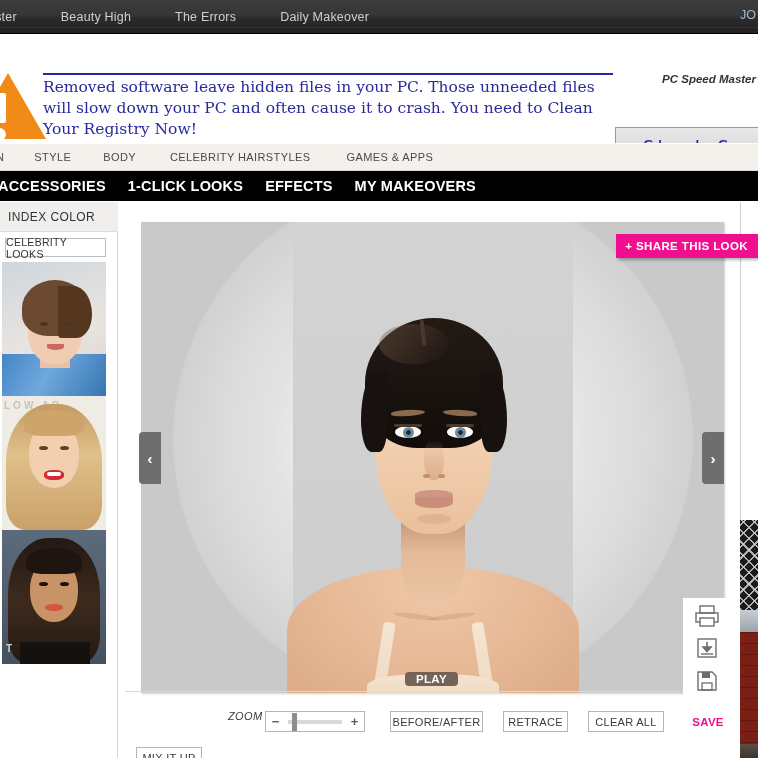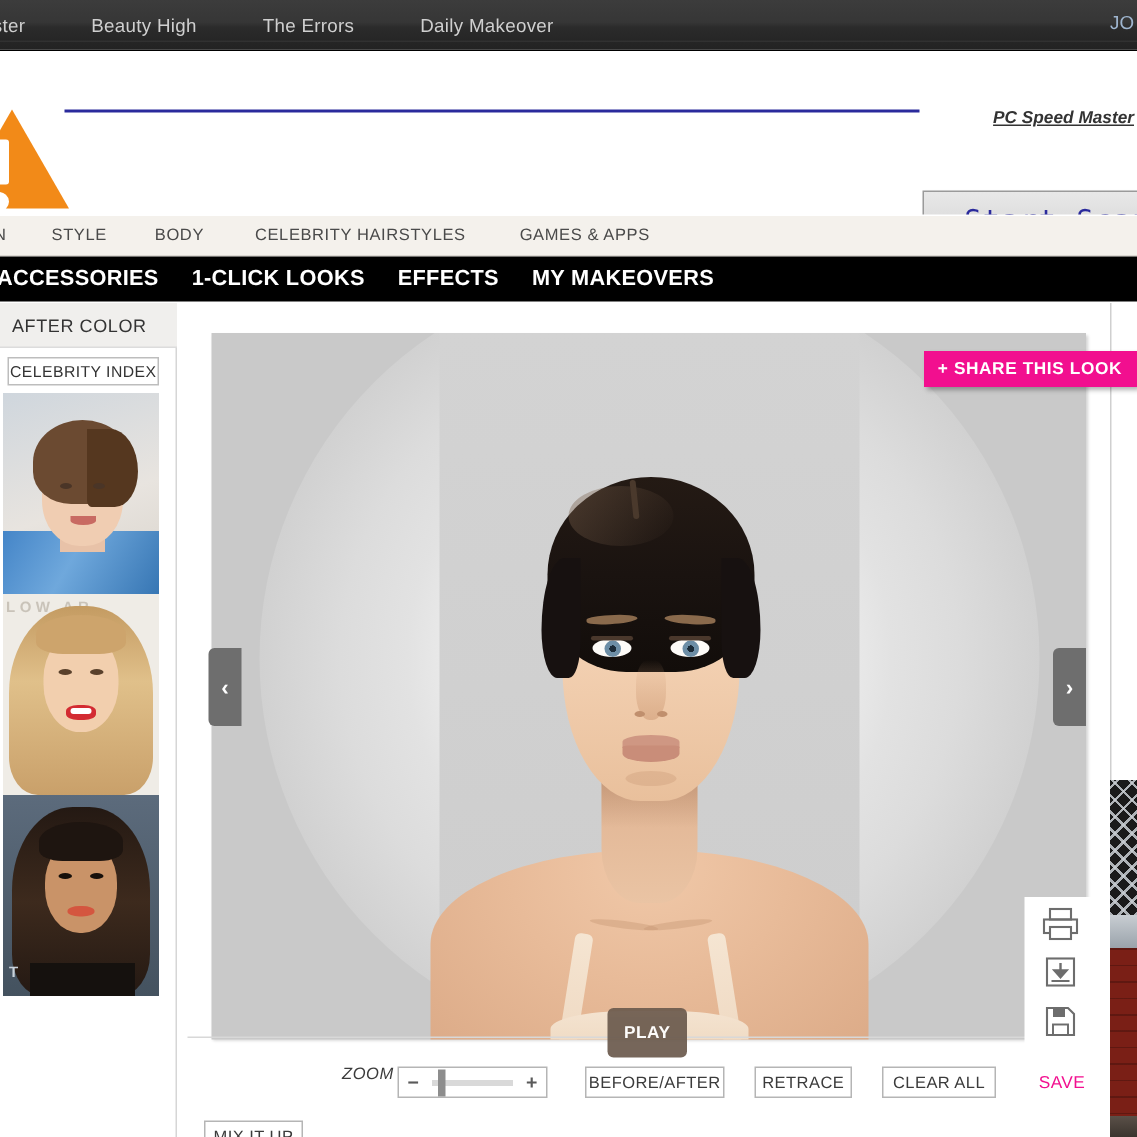--- a/index.html
+++ b/index.html
@@ -66,21 +66,20 @@
   .ad-body {
     position: absolute; left: 43px; top: 42px; width: 570px;
     font-family: "DejaVu Serif", serif;
     font-size: 15.5px; line-height: 21px; color: #2a2a9c;
   }
   .ad-brand {
     position: absolute; right: 2px; top: 38px;
     font-family: "Liberation Sans", sans-serif;
     font-size: 11.5px; font-style: italic; font-weight: bold; color: #333;
     white-space: nowrap;
-    text-decoration: underline;
   }
   .ad-scan-btn {
     position: absolute; left: 615px; top: 92px;
     width: 180px; height: 40px;
     background: linear-gradient(to bottom,#e8e8e8,#d2d2d2);
     border: 1px solid #9a9a9a;
     box-shadow: 2px 2px 3px rgba(0,0,0,.25);
     display: flex; align-items: center; justify-content: center;
     font-family: "DejaVu Sans Mono", monospace;
     font-size: 19px; color: #2a2a9c; letter-spacing: 1px;
@@ -287,21 +286,21 @@
   .nav-arrow {
     position: absolute; top: 432px; width: 22px; height: 52px;
     background: #6e6e6e; color: #fff;
     display: flex; align-items: center; justify-content: center;
     font-size: 15px; font-weight: bold; cursor: pointer; z-index: 15;
   }
   .nav-arrow-left  { left: 139px;  border-radius: 4px 0 0 4px; }
   .nav-arrow-right { left: 702px;  border-radius: 4px 0 0 4px; }
   .play-btn {
     position: absolute; left: 405px; top: 672px;
-    width: 53px; height: 33px;
+    width: 53px; height: 14px;
     background: #6b5a4d; color: #fff; opacity: .92;
     border-radius: 4px;
     display: flex; align-items: center; justify-content: center;
     font-size: 11.5px; font-weight: bold; letter-spacing: .3px;
     cursor: pointer; z-index: 18;
   }
 
   
   .icon-strip {
     position: absolute; left: 683px; top: 598px; width: 48px; height: 100px;
@@ -323,21 +322,21 @@
     font-size: 11px; color: #3b3b3b; letter-spacing: .3px;
     cursor: pointer; white-space: nowrap;
   }
   .tb-mix   { left: 11px;  width: 66px; margin-top: 36px; }
   .tb-ba    { left: 265px; width: 93px; }
   .tb-retr  { left: 378px; width: 65px; }
   .tb-clear { left: 463px; width: 76px; }
   .tb-save {
     position: absolute; left: 560px; top: 5px; width: 46px; height: 21px;
     display: flex; align-items: center; justify-content: center;
-    font-size: 11.5px; font-weight: normal; color: #f20f8f; letter-spacing: .3px;
+    font-size: 11.5px; font-weight: bold; color: #f20f8f; letter-spacing: .3px;
     cursor: pointer;
   }
   .zoom-label {
     position: absolute; left: 103px; top: 4px;
     font-size: 11px; color: #3b3b3b; letter-spacing: .4px; font-style: italic;
   }
   .zoom-ctrl {
     position: absolute; left: 140px; top: 5px; width: 100px; height: 21px;
     border: 1px solid #b5b5b5; background: #fff;
     display: flex; align-items: center;
@@ -405,20 +404,21 @@
   <span class="partner-link">Daily Makeover</span>
   <span class="partner-right">JO</span>
   <div class="partner-underline"></div>
 </div>
 
 <div class="ad-banner">
   <div class="ad-warning"></div>
   <div class="ad-warning-inner"></div>
   <div class="ad-warning-dot"></div>
   <div class="ad-rule"></div>
+  <div class="ad-body">Removed software leave hidden files in your PC. Those unneeded files will slow down your PC and often cause it to crash. You need to Clean Your Registry Now!</div>
   <div class="ad-brand">PC Speed Master</div>
   <div class="ad-scan-btn">Start Scan</div>
 </div>
 
 <div class="nav-light">
   <span class="nav-light-item" style="margin-left:-4px;">N</span>
   <span style="width:30px"></span>
   <span class="nav-light-item">STYLE</span>
   <span style="width:32px"></span>
   <span class="nav-light-item">BODY</span>
@@ -432,22 +432,22 @@
   <span class="nav-dark-item" style="margin-left:-2px;">ACCESSORIES</span>
   <span style="width:22px"></span>
   <span class="nav-dark-item">1-CLICK LOOKS</span>
   <span style="width:22px"></span>
   <span class="nav-dark-item">EFFECTS</span>
   <span style="width:22px"></span>
   <span class="nav-dark-item">MY MAKEOVERS</span>
 </div>
 
 <div class="sidebar">
-  <div class="sb-title">AFTER COLOR</div>
-  <div class="sb-celeb-btn">CELEBRITY INDEX</div>
+  <div class="sb-title">INDEX COLOR</div>
+  <div class="sb-celeb-btn">CELEBRITY LOOKS</div>
 
   <div class="thumb thumb-1">
     <div class="t1-bg"></div>
       <div class="t1-dress"></div>
       <div class="t1-neck"></div>
     <div class="t1-face"></div>
       <div class="t1-hair"></div>
       <div class="t1-hair2"></div>
     <div class="t1-eye-l"></div>
       <div class="t1-eye-r"></div>

